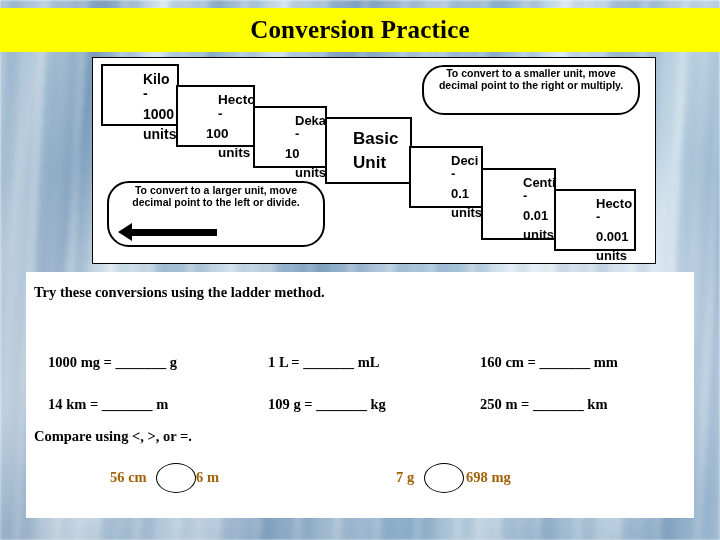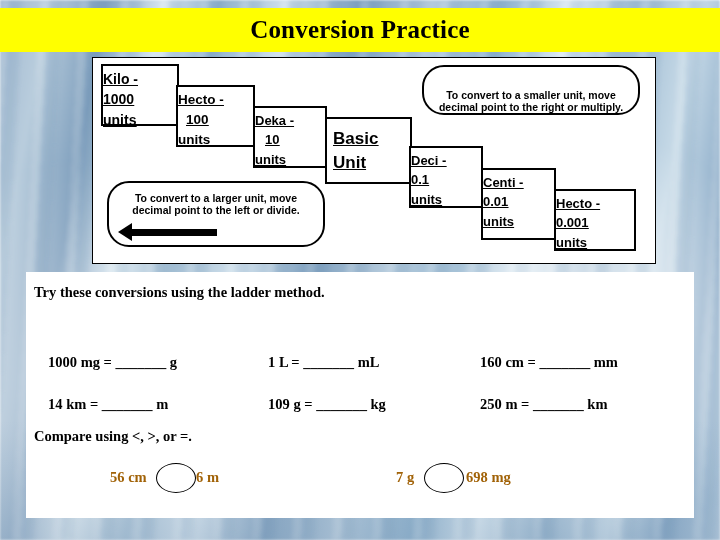--- a/index.html
+++ b/index.html
@@ -58,27 +58,27 @@
     background:#ffffff;
     border:1px solid #000;
   }
   .box{
     position:absolute;background:#fff;border:2px solid #000;
     font-family:"Liberation Sans", sans-serif;
     font-weight:bold;color:#000;
     box-sizing:border-box;
     display:flex;align-items:flex-start;justify-content:flex-start;
   }
-  .box span{display:block;padding:3px 0;line-height:1.02;text-decoration:underline;}
+  .box span{display:block;padding:3px 20px;line-height:1.02;}
   .rbox{
     position:absolute;background:#fff;border:2px solid #000;
     border-radius:22px;box-sizing:border-box;
     font-family:"Liberation Sans", sans-serif;
     font-weight:bold;color:#000;
-    display:flex;align-items:flex-end;justify-content:center;
+    display:flex;align-items:flex-start;justify-content:center;
     text-align:center;line-height:1.15;
   }
   .arrow-left{
     position:absolute;left:22px;bottom:9px;width:86px;height:7px;background:#000;
   }
   .arrow-left:before{
     content:"";position:absolute;left:-13px;top:-6px;
     width:0;height:0;border-top:9px solid transparent;border-bottom:9px solid transparent;
     border-right:14px solid #000;
   }
@@ -176,21 +176,21 @@
       <span>0.001</span>
       <span>units</span>
     </span>
   </div>
 
   <div class="rbox" style="left:329px;top:7px;width:218px;height:50px;font-size:10.5px;padding:0 14px;">
     <span>To convert to a smaller unit, move decimal  point to the right or multiply.</span>
   </div>
 
   <div class="rbox" style="left:14px;top:123px;width:218px;height:66px;font-size:10.5px;padding:0 14px;align-items:flex-start;">
-    <span style="margin-top:9px;">To convert to a larger unit, move decimal point to the left or divide.</span>
+    <span style="margin-top:1px;">To convert to a larger unit, move decimal point to the left or divide.</span>
     <div class="arrow-left"></div>
   </div>
 
 </div>
 
 <div class="lead">Try these conversions using the ladder method.</div>
 
 <div class="conv" style="left:48px;top:322px;">1000 mg = _______ g</div>
 <div class="conv" style="left:268px;top:322px;">1 L = _______ mL</div>
 <div class="conv" style="left:480px;top:322px;">160 cm = _______ mm</div>

